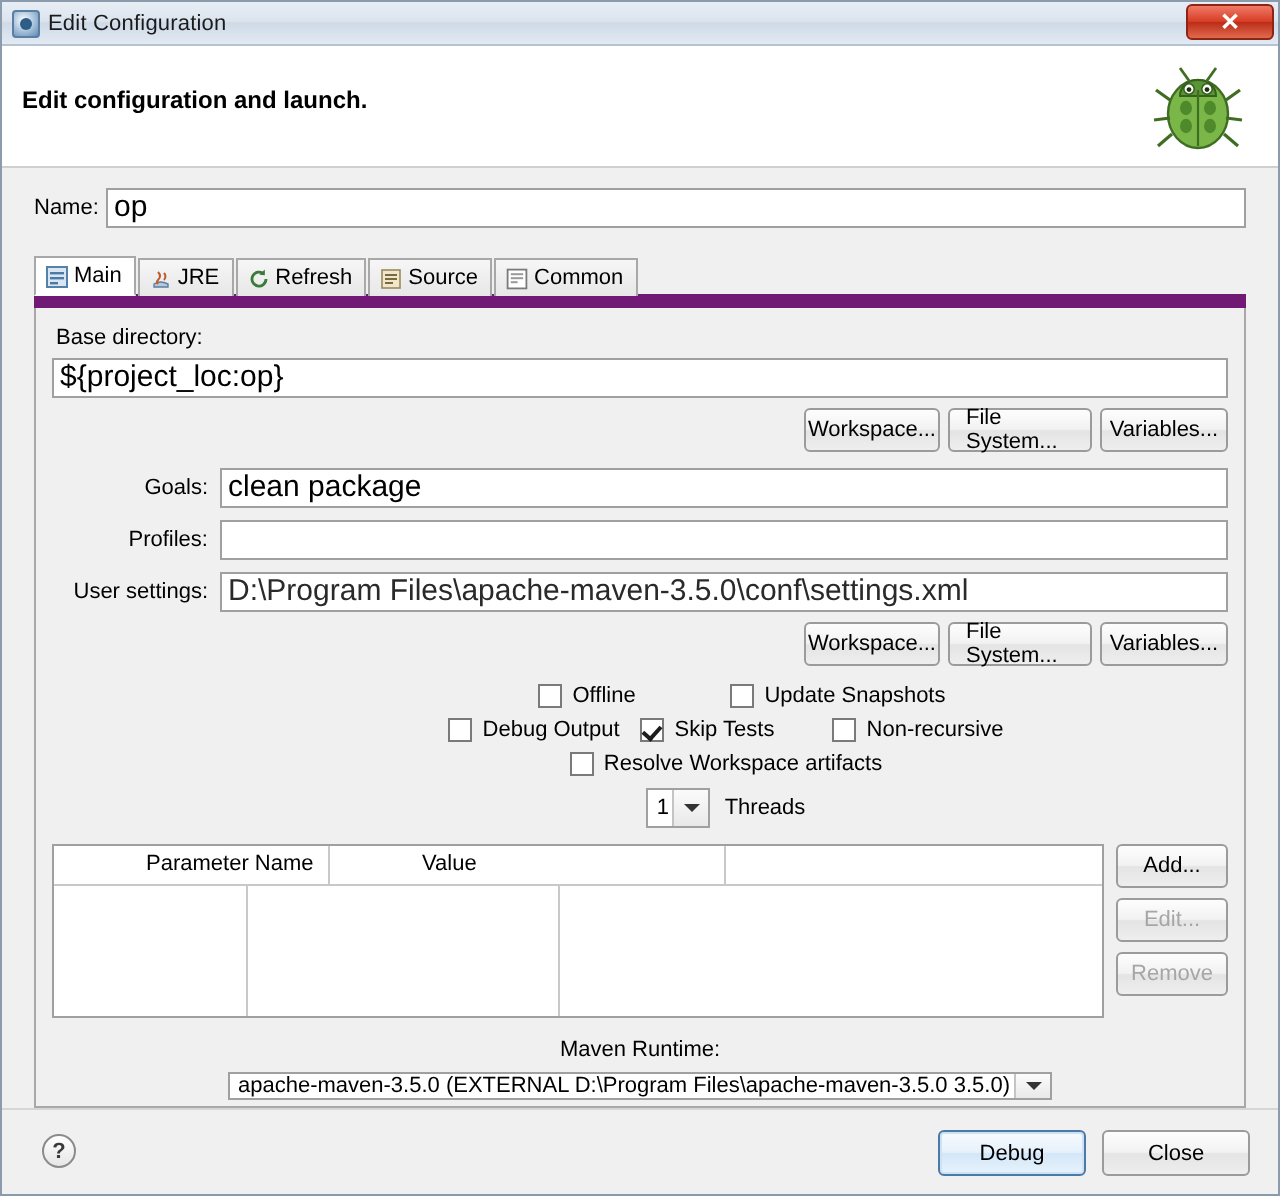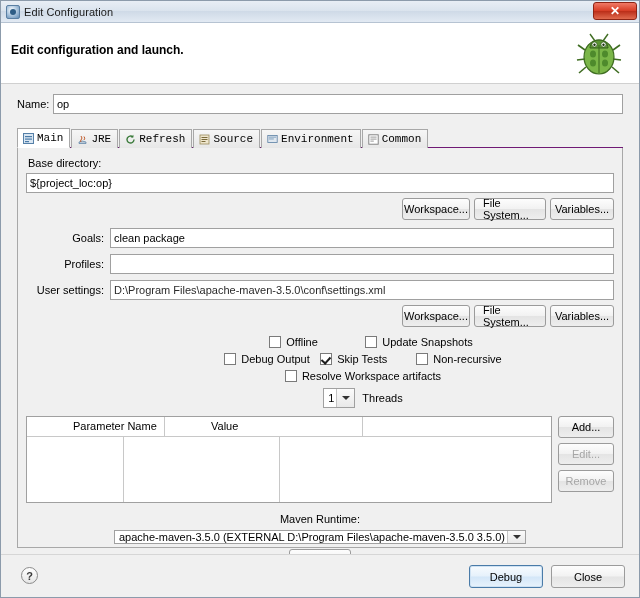--- a/index.html
+++ b/index.html
@@ -121,21 +121,21 @@
     color: #000;
   }
 
   .txtfield {
     background: #ffffff;
     border: 1px solid #a0a0a0;
     box-sizing: border-box;
     height: 20px;
     line-height: 18px;
     padding: 0 3px;
-    font-size: 11px;
+    font-size: 15px;
     color: #000;
     font-family: "Liberation Sans", sans-serif;
     overflow: hidden;
     white-space: nowrap;
   }
   .txtfield.ro { color: #2a2a2a; }
 
   .btn {
     background: linear-gradient(to bottom, #fdfdfd 0%, #f2f2f2 48%, #e4e4e4 52%, #eeeeee 100%);
     border: 1px solid #9b9b9b;
@@ -155,23 +155,22 @@
     border: 1px solid #4a7ba8;
     box-shadow: inset 0 0 0 1px #cfe2f3;
     background: linear-gradient(to bottom, #f7fbfe 0%, #e6f1fb 48%, #d3e6f8 52%, #e8f3fc 100%);
   }
 
   
   .tabstrip {
     display: flex;
     align-items: flex-end;
     height: 21px;
-    border-bottom: 1px solid #701a75;
+    border-bottom: 7px solid #701a75;
     margin-top: 12px;
-    font-family: Liberation Mono, monospace;
   }
   .tab {
     display: flex;
     align-items: center;
     gap: 3px;
     height: 19px;
     padding: 0 6px 0 5px;
     font-size: 11px;
     background: linear-gradient(to bottom, #f6f6f6, #e7e7e7);
     border: 1px solid #a8a8a8;
@@ -394,30 +393,20 @@
               <rect x="2.5" y="3" width="6" height="1" fill="#7a6a3a"></rect>
               <rect x="2.5" y="5" width="6" height="1" fill="#7a6a3a"></rect>
               <rect x="2.5" y="7" width="4" height="1" fill="#7a6a3a"></rect>
             </svg>
         </span>
         <span>Source</span>
       </div>
       <div class="tab">
         <span class="tab-ico">
           <svg width="11" height="11" viewBox="0 0 11 11">
-              <rect x="0.8" y="1.5" width="9.4" height="7" fill="#dfe7ef" stroke="#5a7fa3" stroke-width="0.8"></rect>
-              <rect x="1.8" y="2.6" width="7.4" height="1.1" fill="#8aa8c4"></rect>
-              <rect x="1.8" y="4.4" width="5" height="1.1" fill="#8aa8c4"></rect>
-            </svg>
-        </span>
-        <span>Environment</span>
-      </div>
-      <div class="tab">
-        <span class="tab-ico">
-          <svg width="11" height="11" viewBox="0 0 11 11">
               <rect x="0.8" y="0.8" width="9.4" height="9.4" fill="#ffffff" stroke="#7a7a7a" stroke-width="0.9"></rect>
               <rect x="2.4" y="2.6" width="6.2" height="1" fill="#9a9a9a"></rect>
               <rect x="2.4" y="4.6" width="6.2" height="1" fill="#9a9a9a"></rect>
               <rect x="2.4" y="6.6" width="3.4" height="1" fill="#9a9a9a"></rect>
             </svg>
         </span>
         <span>Common</span>
       </div>
     </div>
 

